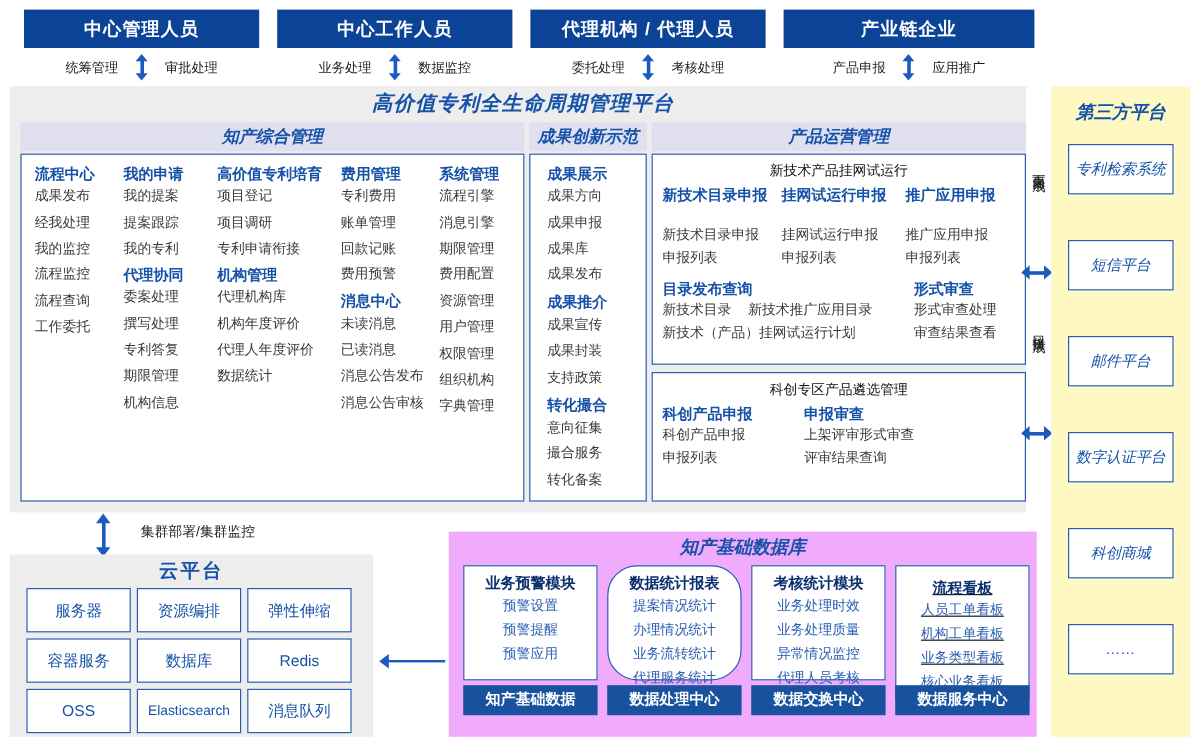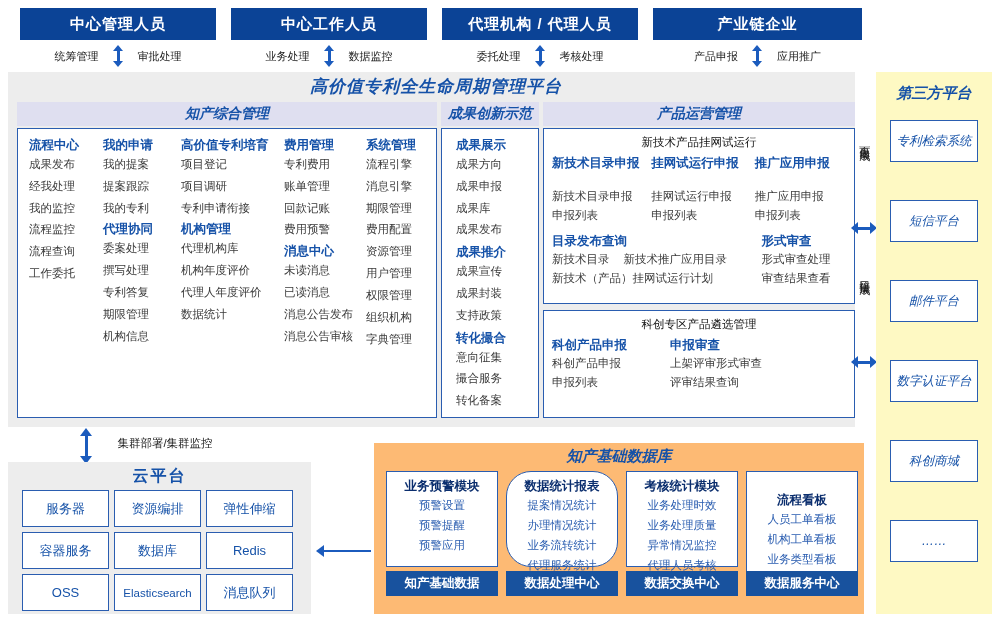--- a/index.html
+++ b/index.html
@@ -77,21 +77,21 @@
 
   
   .cloud-wrap{background:#ededed;}
   .cloud-title{color:#1652a8;font-weight:bold;font-size:16px;letter-spacing:2px;}
   .cloud-cell{
     background:#fff;border:1.5px solid #2a5db0;color:#1652a8;font-size:13px;
   }
   .cluster-label{font-size:11.5px;color:#1b1b1b;}
 
   
-  .db-wrap{background:#fdba74;}
+  .db-wrap{background:#f0abfc;}
   .db-title{color:#1652a8;font-weight:bold;font-style:italic;font-size:15px;}
   .db-card{background:#fff;border:1.5px solid #2a5db0;}
   .db-card-h{color:#0b2e6e;font-weight:bold;font-size:12.5px;text-align:center;}
   .db-card-i{color:#2a5db0;font-size:11.5px;text-align:center;line-height:1.75;}
   .db-foot{background:#18529e;color:#fff;font-weight:bold;font-size:12.5px;}
 
   
   .arrow-h{position:relative;height:12px;}
   .arrow-h .bar{position:absolute;top:4.5px;height:2.5px;background:#1b5bbd;left:7px;right:0;}
   .arrow-h .head-l{position:absolute;left:0;top:0;width:0;height:0;
@@ -431,21 +431,21 @@
       <div class="db-card-h">考核统计模块</div>
       <div class="db-card-i">业务处理时效</div>
       <div class="db-card-i">业务处理质量</div>
       <div class="db-card-i">异常情况监控</div>
       <div class="db-card-i">代理人员考核</div>
     </div>
     <div class="abs db-foot ctr" style="left:252px;top:128px;width:112px;height:25px;">
       <span>数据交换中心</span>
     </div>
 
-    <div class="abs db-card" style="left:372px;top:28px;width:112px;height:113px;padding-top:20px;">
+    <div class="abs db-card" style="left:372px;top:28px;width:112px;height:113px;padding-top:10px;text-decoration:underline;">
       <div class="db-card-h">流程看板</div>
       <div class="db-card-i">人员工单看板</div>
       <div class="db-card-i">机构工单看板</div>
       <div class="db-card-i">业务类型看板</div>
       <div class="db-card-i">核心业务看板</div>
     </div>
     <div class="abs db-foot ctr" style="left:372px;top:128px;width:112px;height:25px;">
       <span>数据服务中心</span>
     </div>
   </div>

